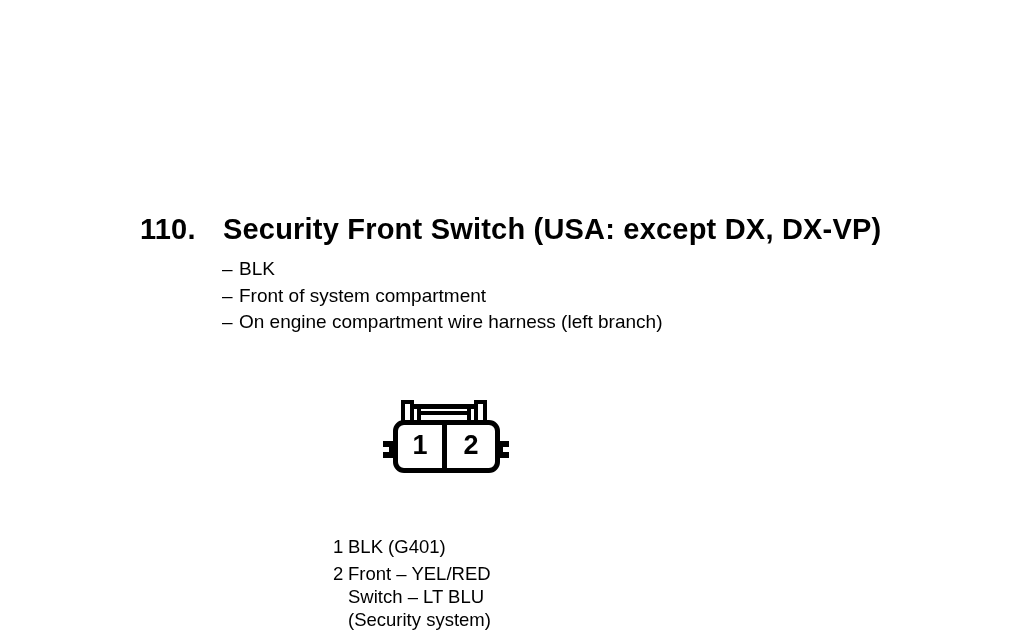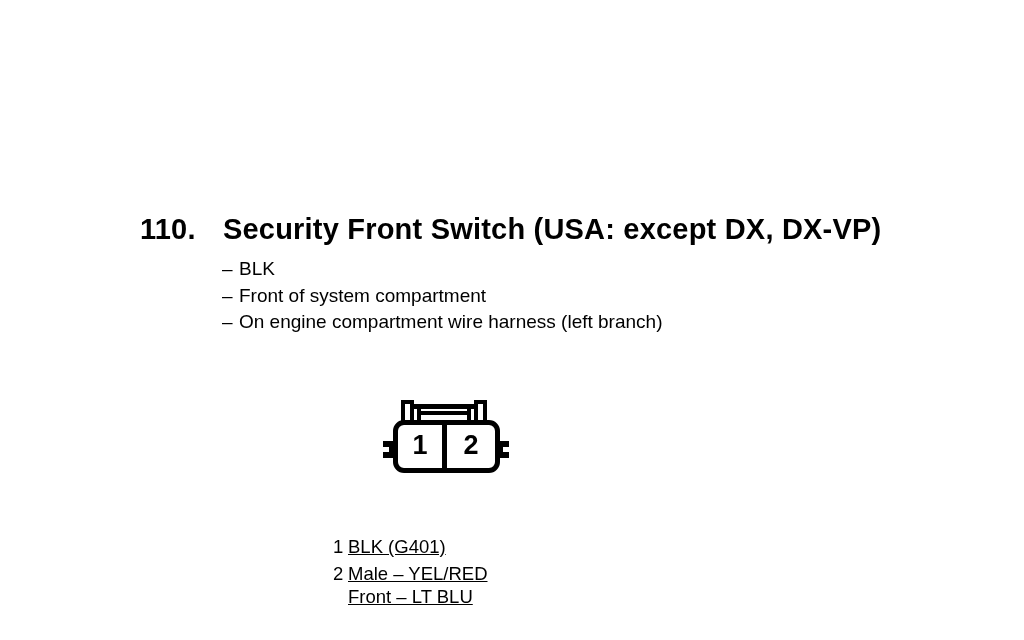--- a/index.html
+++ b/index.html
@@ -62,21 +62,21 @@
   .pin-2 { left:64px; width:48px; }
 
   
   .legend {
     position:absolute; left:333px; top:535px;
     font-size:18.5px; line-height:23px;
   }
   .legend-row { display:flex; }
   .legend-row + .legend-row { margin-top:4px; }
   .legend-pin { width:15px; flex:none; }
-  .legend-lines div { white-space:nowrap;text-decoration:underline; }
+  .legend-lines div { white-space:nowrap; }
 </style>
 </head>
 <body>
 
 <div>
 
   <div class="title-row">
     <span class="fig-num">110.</span>
     <span>Security Front Switch (USA: except DX, DX-VP)</span>
   </div>
@@ -118,19 +118,20 @@
   <div class="legend">
     <div class="legend-row">
       <span class="legend-pin">1</span>
       <div class="legend-lines">
         <div>BLK (G401)</div>
       </div>
     </div>
     <div class="legend-row">
       <span class="legend-pin">2</span>
       <div class="legend-lines">
-        <div>Male – YEL/RED</div>
-        <div>Front – LT BLU</div>
+        <div>Front – YEL/RED</div>
+        <div>Switch – LT BLU</div>
+        <div>(Security system)</div>
       </div>
     </div>
   </div>
 
 </div>
 
 </body></html>

